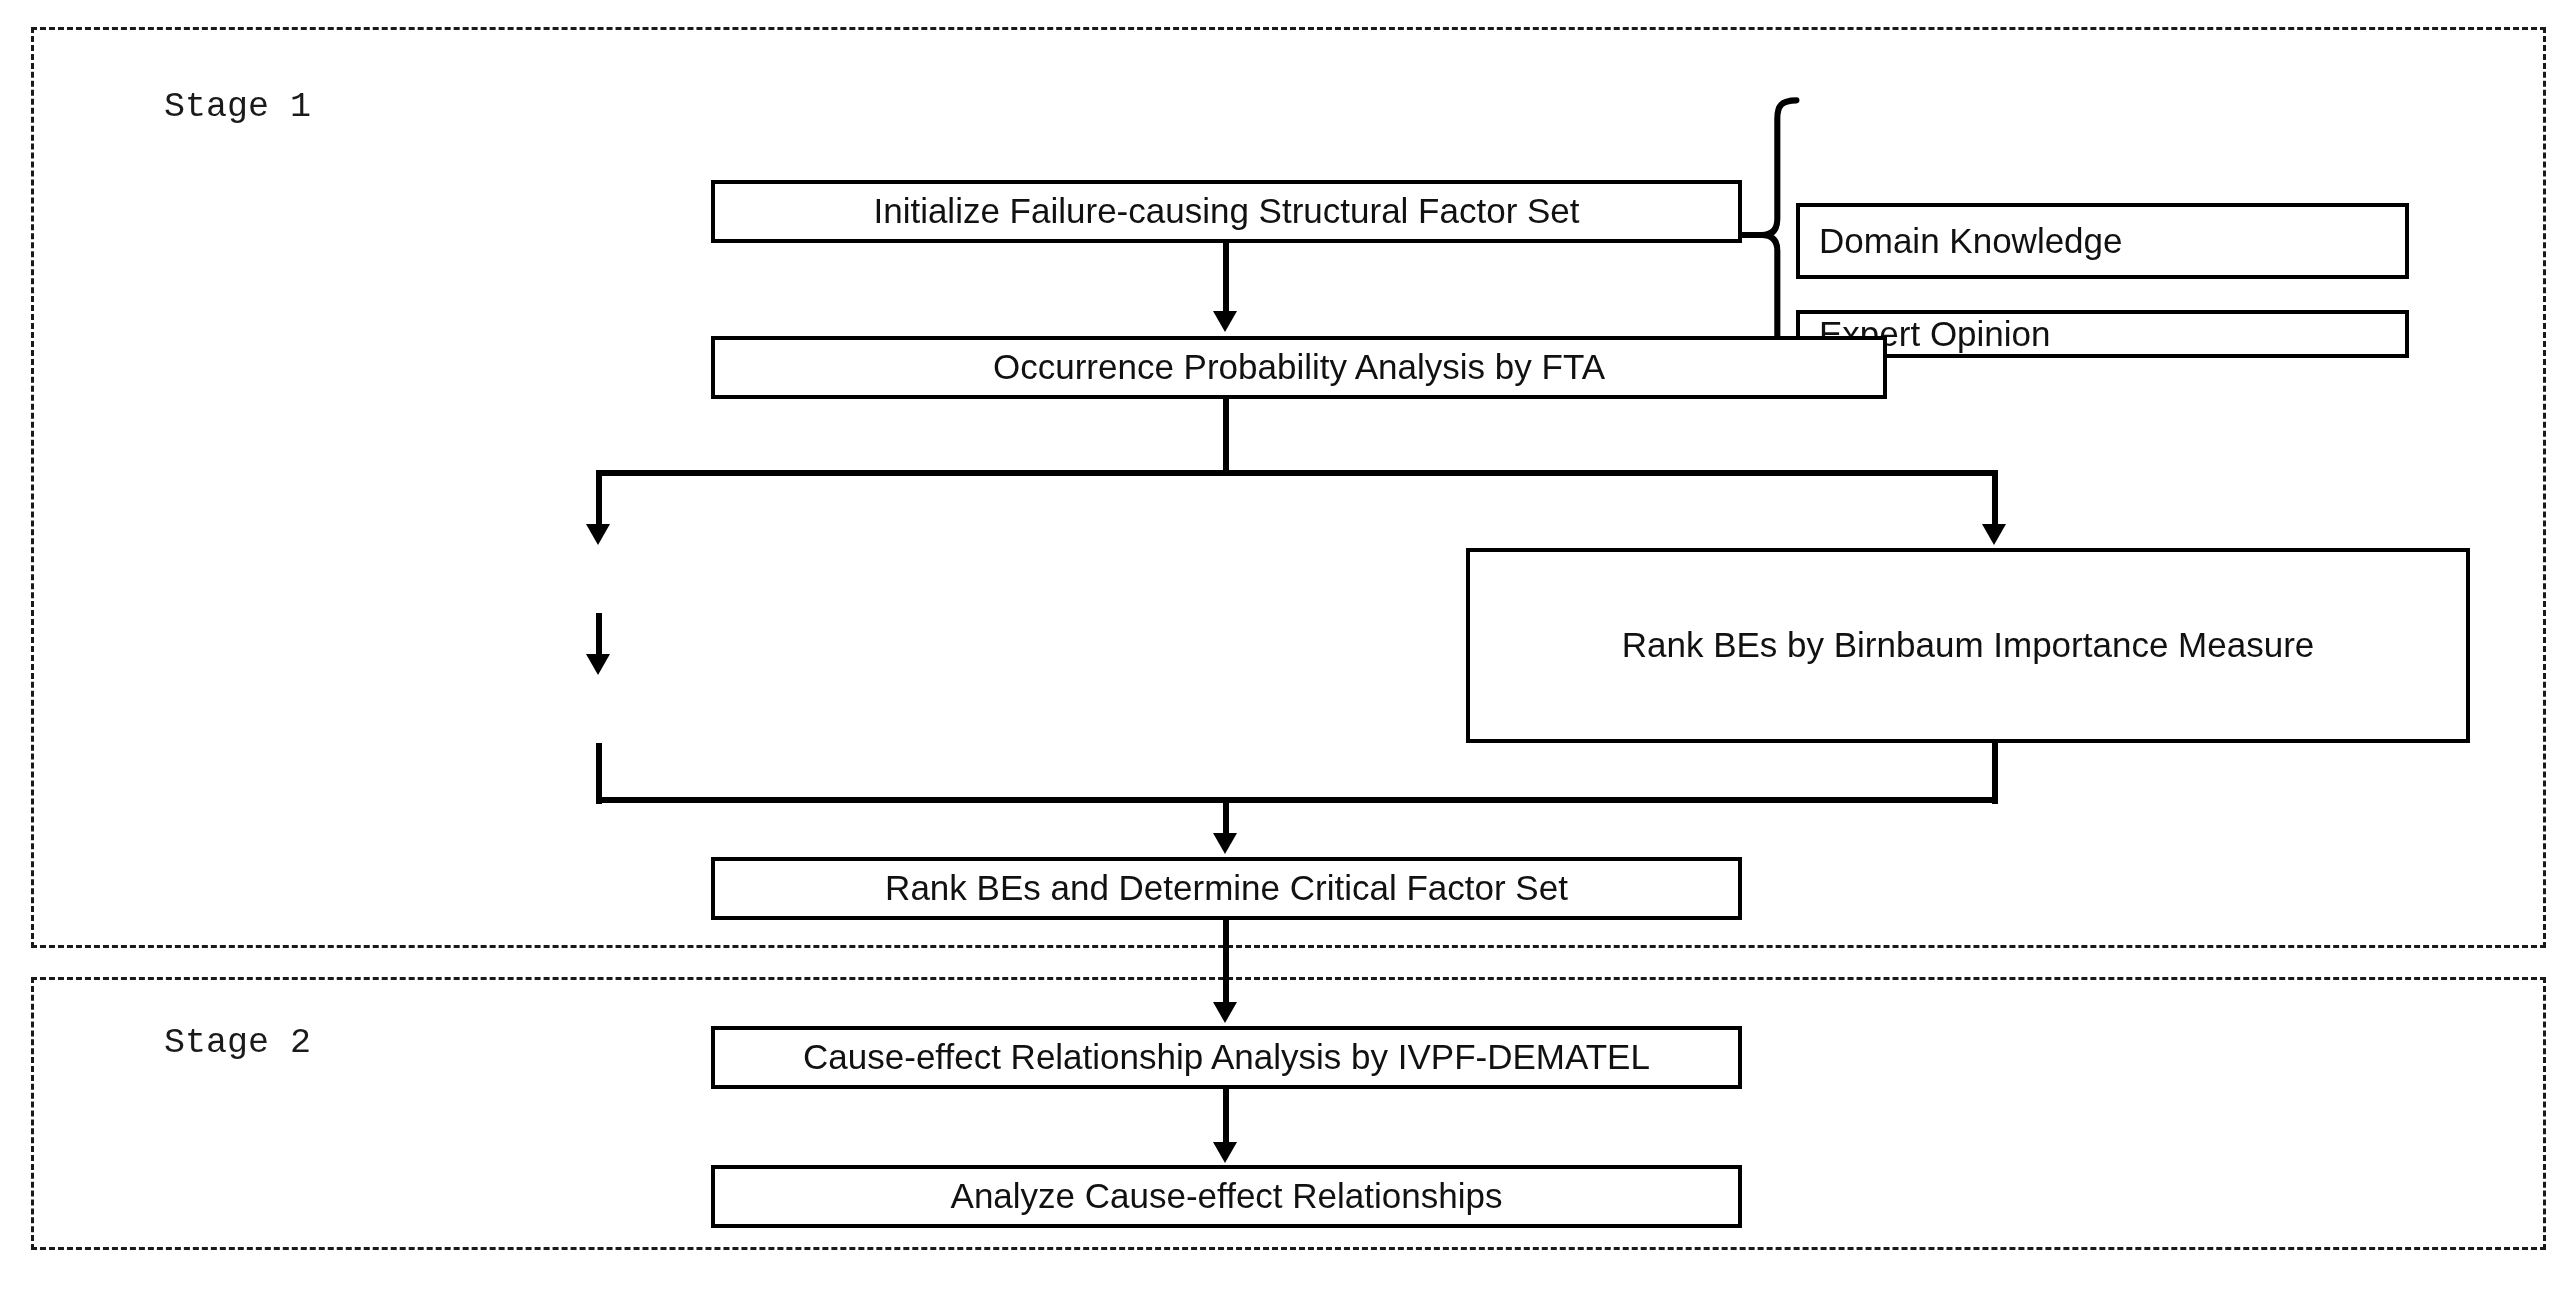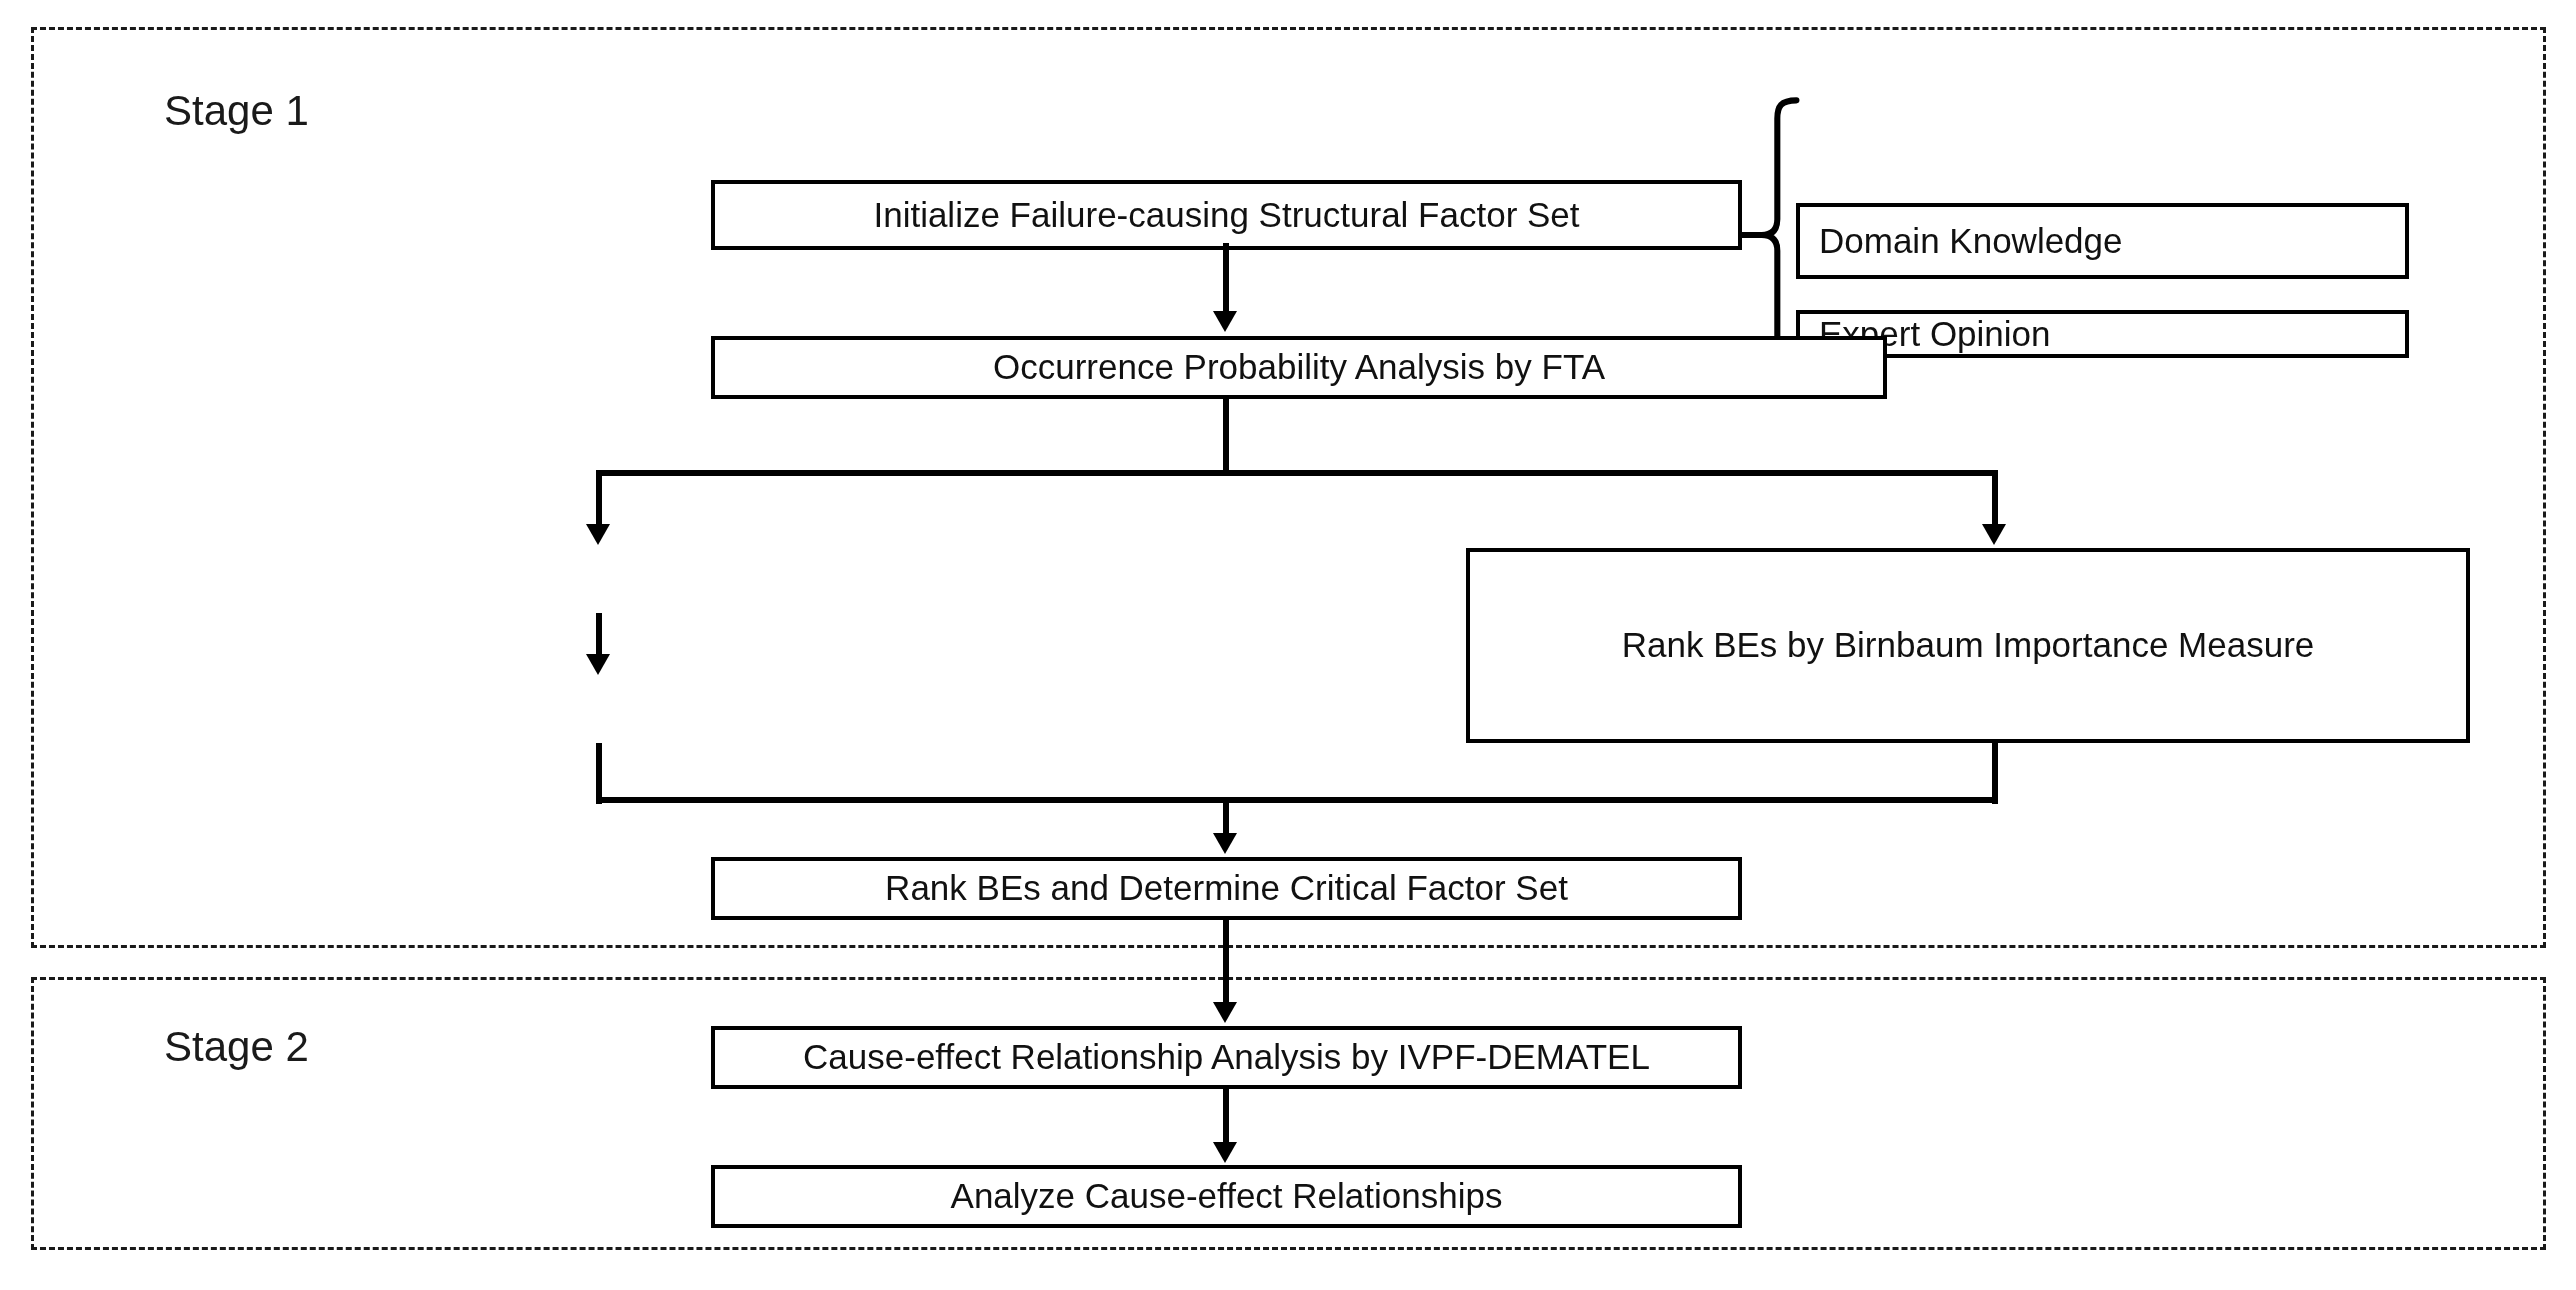--- a/index.html
+++ b/index.html
@@ -18,24 +18,25 @@
     overflow: hidden;
   }
   .stage-frame {
     position: absolute;
     border: 3.5px dashed #1a1a1a;
     background: transparent;
     box-sizing: border-box;
   }
   .stage-label {
     position: absolute;
-    font-size: 42px;
+    font-size: 35px;
     color: #1a1a1a;
     line-height: 1;
     white-space: nowrap;
+    font-family: Liberation Mono, monospace;
   }
   .node {
     position: absolute;
     box-sizing: border-box;
     border: 4.3px solid #000000;
     background: #ffffff;
     display: flex;
     align-items: center;
     justify-content: center;
     text-align: center;
@@ -81,21 +82,21 @@
        justify-content:flex-start; padding-left:19px;">Expert Opinion</div>
 
   <div class="brace" style="left:1739px; top:96px; width:61px; height:278px;">
     <svg width="61" height="278" viewBox="0 0 70 320" fill="none" xmlns="http://www.w3.org/2000/svg" aria-hidden="true">
       <path d="M66 5 C 48 5, 44 12, 44 26 L44 142 C44 154, 38 160, 26 160
                C38 160, 44 166, 44 178 L44 294 C44 308, 48 315, 66 315" stroke="#000000" stroke-width="7" fill="none" stroke-linecap="round" stroke-linejoin="round"></path>
       <path d="M26 160 L2 160" stroke="#000000" stroke-width="7" stroke-linecap="round"></path>
     </svg>
   </div>
 
-  <div class="node" style="left:711px; top:180px; width:1031px; height:70px;">Initialize Failure-causing Structural Factor Set</div>
+  <div class="node" style="left:711px; top:180px; width:1031px; height:63px;">Initialize Failure-causing Structural Factor Set</div>
 
   <div class="node" style="left:711px; top:336px; width:1176px; height:63px;">Occurrence Probability Analysis by FTA</div>
 
 
 
   <div class="node" style="left:1466px; top:548px; width:1004px; height:195px;">Rank BEs by Birnbaum Importance Measure</div>
 
   <div class="node" style="left:711px; top:857px; width:1031px; height:63px;">Rank BEs and Determine Critical Factor Set</div>
 
   <div class="node" style="left:711px; top:1026px; width:1031px; height:63px;">Cause-effect Relationship Analysis by IVPF-DEMATEL</div>

